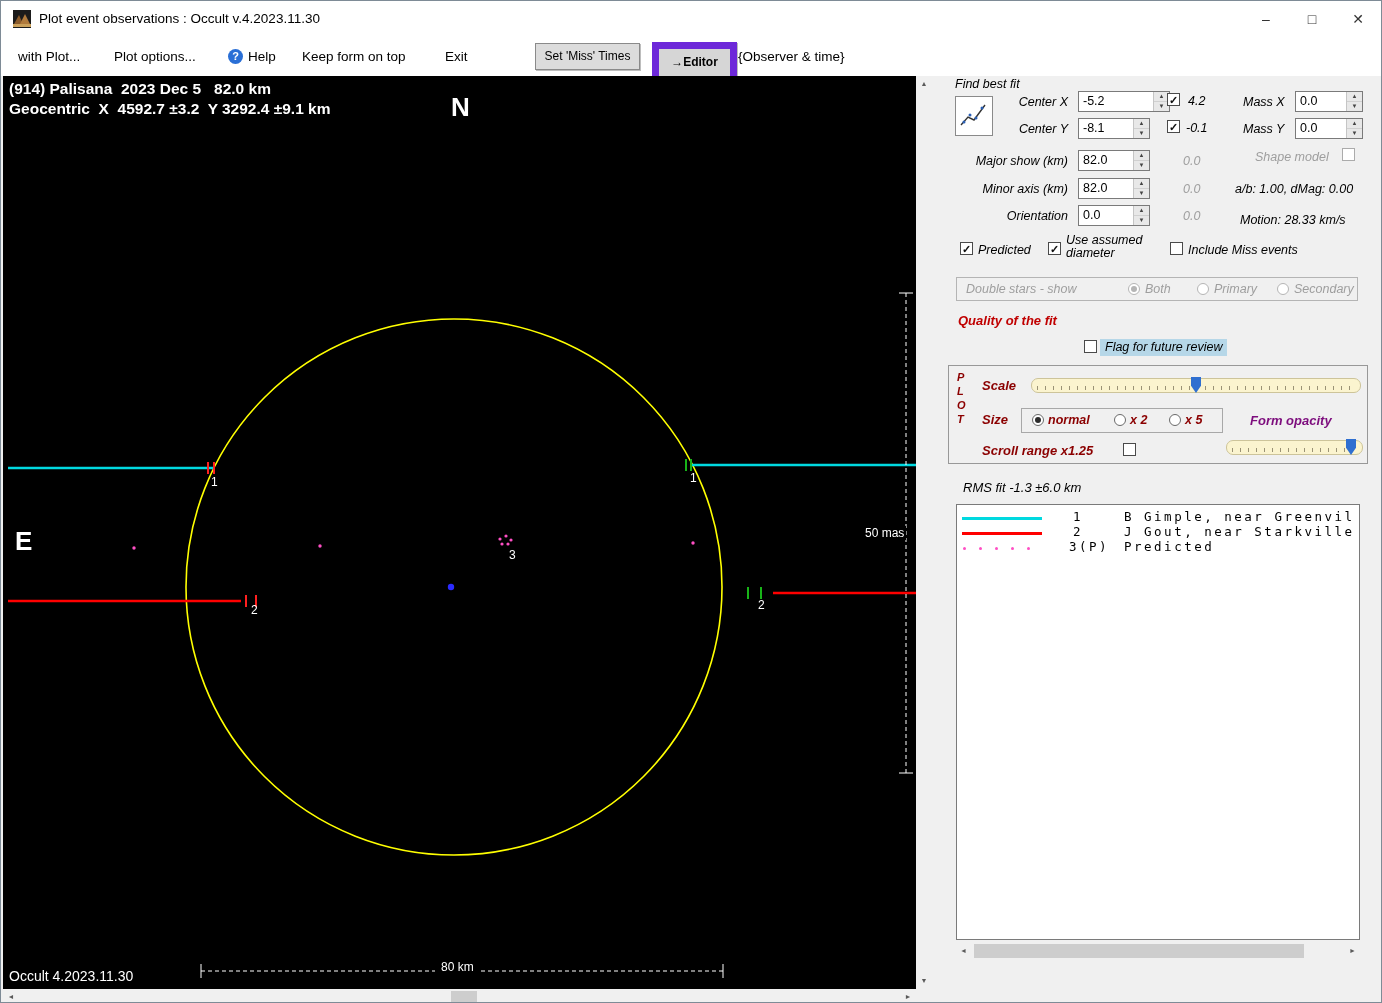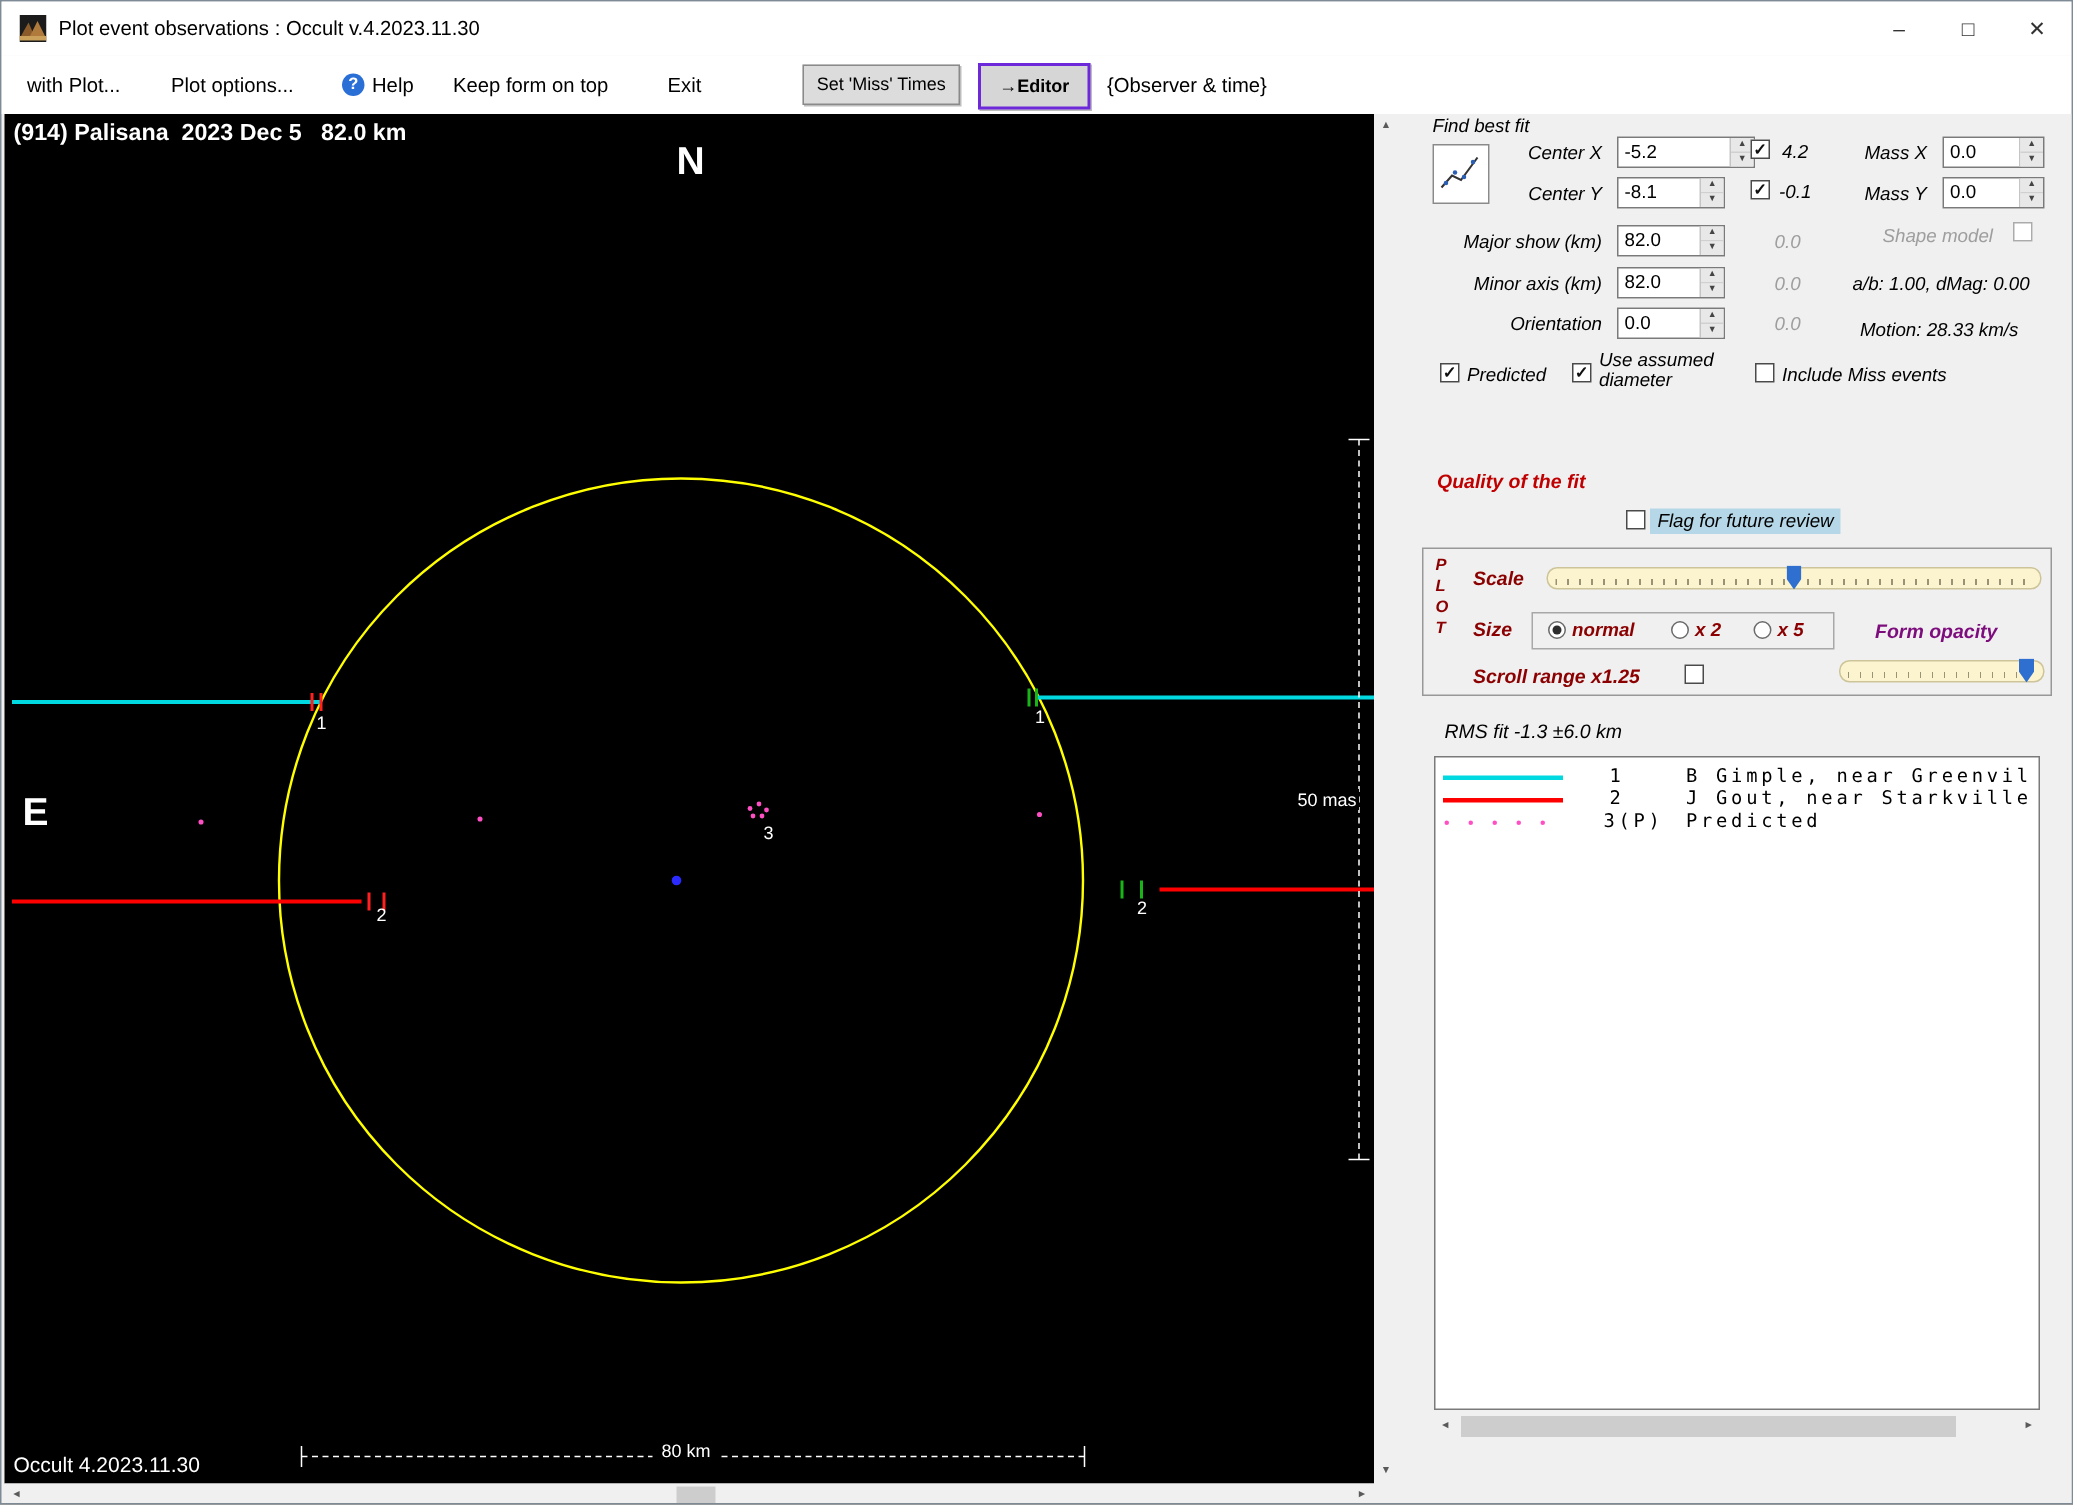--- a/index.html
+++ b/index.html
@@ -78,21 +78,21 @@
   </div>
 
   <div class="menubar">
     <span class="mitem" style="left:17px">with Plot...</span>
     <span class="mitem" style="left:113px">Plot options...</span>
     <span class="helpicon">?</span>
     <span class="mitem" style="left:247px">Help</span>
     <span class="mitem" style="left:301px">Keep form on top</span>
     <span class="mitem" style="left:444px">Exit</span>
     <div class="mbtn" style="left:534px;top:6px;width:103px;height:25px;line-height:25px">Set 'Miss' Times</div>
-    <div class="mbtn" style="left:651px;top:5px;width:71px;height:27px;line-height:27px;border:2px solid #6d28d9;font-weight:bold;background:#d6d6d6">→Editor</div>
+    <div class="mbtn" style="left:651px;top:5px;width:71px;height:27px;line-height:27px;border:7px solid #6d28d9;font-weight:bold;background:#d6d6d6">→Editor</div>
     <span class="mitem" style="left:737px">{Observer &amp; time}</span>
   </div>
 
   <div class="plot">
     <svg width="913" height="913" viewBox="0 0 913 913" style="position:absolute;left:0;top:0">
       <circle cx="451" cy="511" r="268" fill="none" stroke="#ffff00" stroke-width="1.6"></circle>
       <line x1="5" y1="392" x2="211" y2="392" stroke="#00d9e0" stroke-width="2.6"></line>
       <g stroke="#ff2020" stroke-width="2">
         <line x1="205" y1="386" x2="205" y2="398"></line>
           <line x1="211" y1="386" x2="211" y2="398"></line>
@@ -128,20 +128,21 @@
         <line x1="896" y1="217" x2="910" y2="217"></line>
         <line x1="896" y1="697" x2="910" y2="697"></line>
       </g>
       <g stroke="#ffffff" stroke-width="1">
         <line x1="198" y1="895" x2="720" y2="895" stroke-dasharray="4 3"></line>
         <line x1="198" y1="888" x2="198" y2="902"></line>
         <line x1="720" y1="888" x2="720" y2="902"></line>
       </g>
     </svg>
     <div class="ptxt" style="left:6px;top:4px;font-size:15.5px;font-weight:bold">(914) Palisana  2023 Dec 5   82.0 km</div>
+    <div class="ptxt" style="left:6px;top:24px;font-size:15.5px;font-weight:bold">Geocentric  X  4592.7 ±3.2  Y 3292.4 ±9.1 km</div>
     <div class="ptxt" style="left:448px;top:16px;font-size:26px;font-weight:bold">N</div>
     <div class="ptxt" style="left:12px;top:450px;font-size:26px;font-weight:bold">E</div>
     <div class="ptxt" style="left:208px;top:399px;font-size:12px">1</div>
     <div class="ptxt" style="left:687px;top:395px;font-size:12px">1</div>
     <div class="ptxt" style="left:248px;top:527px;font-size:12px">2</div>
     <div class="ptxt" style="left:755px;top:522px;font-size:12px">2</div>
     <div class="ptxt" style="left:506px;top:472px;font-size:12px">3</div>
     <div class="ptxt" style="left:860px;top:450px;font-size:12px;background:#000;padding:0 2px">50 mas</div>
     <div class="ptxt" style="left:432px;top:884px;font-size:12px;background:#000;padding:0 6px">80 km</div>
     <div class="ptxt" style="left:6px;top:892px;font-size:14px">Occult 4.2023.11.30</div>
@@ -246,20 +247,29 @@
     <span class="lbl gray" style="left:251px;top:133px">0.0</span>
     <span class="lbl" style="left:308px;top:137px">Motion: 28.33 km/s</span>
 
     <span class="cb" style="left:28px;top:166px"><span>✓</span></span>
     <span class="lbl" style="left:46px;top:167px">Predicted</span>
     <span class="cb" style="left:116px;top:166px"><span>✓</span></span>
     <span class="lbl" style="left:134px;top:158px;line-height:13px"><span>Use assumed</span><br><span>diameter</span></span>
     <span class="cb" style="left:238px;top:166px"></span>
     <span class="lbl" style="left:256px;top:167px">Include Miss events</span>
 
+    <div class="groupbox" style="left:24px;top:201px;width:402px;height:24px">
+      <span class="lbl gray" style="left:9px;top:4px">Double stars - show</span>
+      <span class="rad dis sel" style="left:171px;top:5px"></span>
+      <span class="lbl gray" style="left:188px;top:4px">Both</span>
+      <span class="rad dis" style="left:240px;top:5px"></span>
+      <span class="lbl gray" style="left:257px;top:4px">Primary</span>
+      <span class="rad dis" style="left:320px;top:5px"></span>
+      <span class="lbl gray" style="left:337px;top:4px">Secondary</span>
+    </div>
 
     <span class="lbl redbold" style="left:26px;top:237px;font-size:13px">Quality of the fit</span>
     <span class="cb" style="left:152px;top:264px"></span>
     <span class="lbl" style="left:168px;top:263px;background:#b6d7e8;font-style:italic;padding:1px 5px 2px">Flag for future review</span>
 
     <div class="groupbox" style="left:16px;top:289px;width:420px;height:99px;border-color:#989898">
       <span class="lbl maroon" style="left:8px;top:5px;font-size:11px">P</span>
       <span class="lbl maroon" style="left:8px;top:19px;font-size:11px">L</span>
       <span class="lbl maroon" style="left:8px;top:33px;font-size:11px">O</span>
       <span class="lbl maroon" style="left:8px;top:47px;font-size:11px">T</span>

